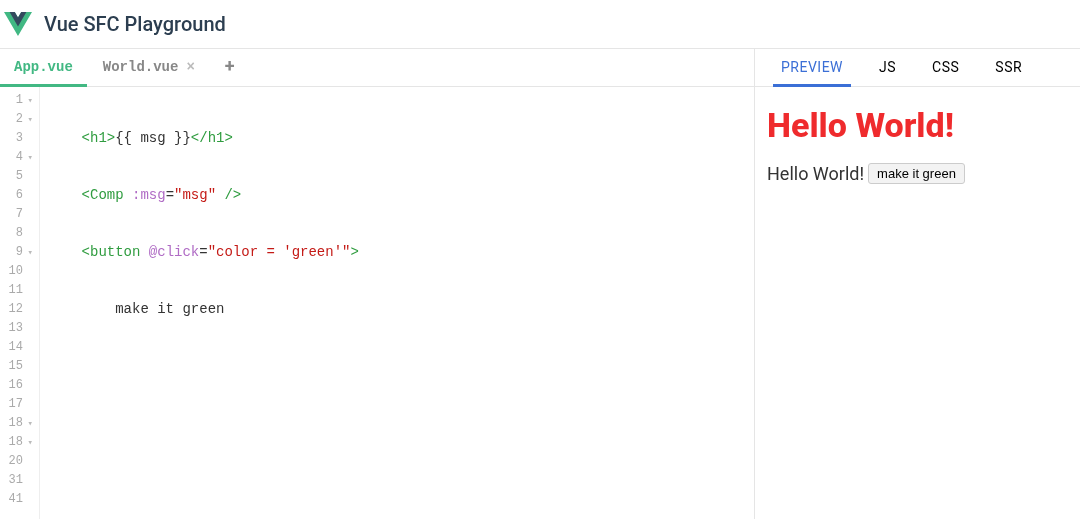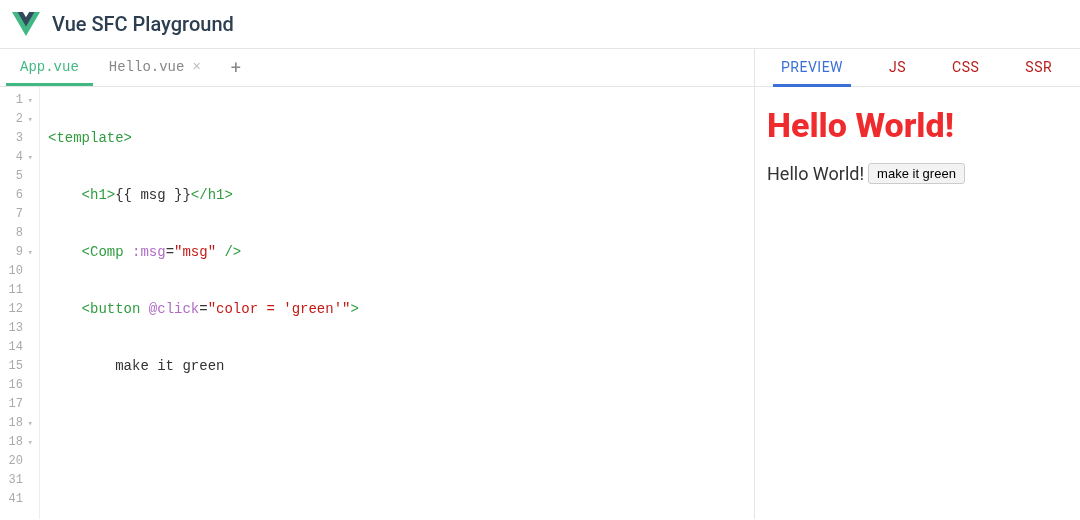--- a/index.html
+++ b/index.html
@@ -7,40 +7,39 @@
       font-family: -apple-system, BlinkMacSystemFont, "Segoe UI", Roboto, sans-serif;
       background: #fff;
       color: #333;
       width: 1080px;
       height: 520px;
       overflow: hidden;
     }
     .header {
       display: flex;
       align-items: center;
-      padding: 10px 12px;
+      padding: 10px 4px;
       border-bottom: 1px solid #e5e5e5;
       gap: 12px;
     }
     .logo svg { width: 28px; height: 28px; display: block; }
     .title { font-size: 20px; font-weight: 500; color: #2c3e50; }
     .workspace { display: flex; height: calc(100% - 50px); }
     .editor-pane {
       width: 755px;
       border-right: 1px solid #e5e5e5;
       display: flex;
       flex-direction: column;
     }
     .file-tabs {
       display: flex;
-      align-items: center;
       border-bottom: 1px solid #e5e5e5;
       height: 38px;
-      padding-left: 6px;
       gap: 2px;
+      font-weight: bold;
     }
     .file-tab {
       padding: 8px 14px 10px 14px;
       font-size: 14px;
       font-family: "SFMono-Regular", Consolas, "Liberation Mono", Menlo, monospace;
       color: #888;
       cursor: pointer;
       position: relative;
       display: flex;
       align-items: center;
@@ -91,26 +90,26 @@
     .preview-pane {
       flex: 1;
       display: flex;
       flex-direction: column;
     }
     .preview-tabs {
       display: flex;
       height: 38px;
       border-bottom: 1px solid #e5e5e5;
       padding-left: 12px;
-      gap: 18px;
+      gap: 8px;
     }
     .preview-tab {
       padding: 10px 14px;
       font-size: 14px;
-      color: #b91c1c;
+      color: #000000;
       cursor: pointer;
       position: relative;
       letter-spacing: 0.5px;
     }
     .preview-tab.active { color: #3b6fd6; }
     .preview-tab.active::after {
       content: "";
       position: absolute;
       bottom: -1px;
       left: 6px;
@@ -153,21 +152,21 @@
   <div class="title">Vue SFC Playground</div>
 </div>
 
 <div class="workspace">
   <div class="editor-pane">
     <div class="file-tabs">
       <div class="file-tab active">
         <span>App.vue</span>
       </div>
       <div class="file-tab">
-        <span>Hello.vue</span>
+        <span>World.vue</span>
         <span class="close-x">×</span>
       </div>
       <div class="add-tab">+</div>
     </div>
 
     <div class="code-area">
       <div class="gutter">
         <div class="gutter-line"><span>1</span><span class="fold">▾</span></div>
         <div class="gutter-line"><span>2</span><span class="fold">▾</span></div>
         <div class="gutter-line"><span>3</span><span class="fold"> </span></div>
@@ -185,21 +184,20 @@
         <div class="gutter-line"><span>15</span><span class="fold"> </span></div>
         <div class="gutter-line"><span>16</span><span class="fold"> </span></div>
         <div class="gutter-line"><span>17</span><span class="fold"> </span></div>
         <div class="gutter-line"><span>18</span><span class="fold">▾</span></div>
         <div class="gutter-line"><span>18</span><span class="fold">▾</span></div>
         <div class="gutter-line"><span>20</span><span class="fold"> </span></div>
         <div class="gutter-line"><span>31</span><span class="fold"> </span></div>
         <div class="gutter-line"><span>41</span><span class="fold"> </span></div>
       </div>
       <div class="code">
-        <div class="code-line"><span class="tok-tag">&lt;template&gt;</span></div>
         <div class="code-line"><span class="tok-tag">    &lt;h1&gt;</span><span>{{ msg }}</span><span class="tok-tag">&lt;/h1&gt;</span></div>
         <div class="code-line"><span class="tok-tag">    &lt;Comp </span><span class="tok-attr">:msg</span><span>=</span><span class="tok-str">"msg"</span><span class="tok-tag"> /&gt;</span></div>
         <div class="code-line"><span class="tok-tag">    &lt;button </span><span class="tok-attr">@click</span><span>=</span><span class="tok-str">"color = 'green'"</span><span class="tok-tag">&gt;</span></div>
         <div class="code-line"><span>        make it green</span></div>
         
         
         
         
         
         

